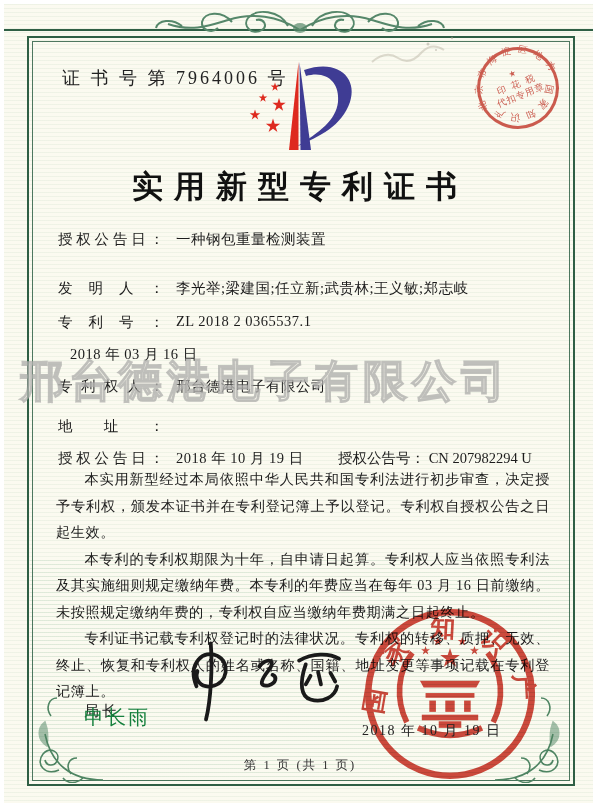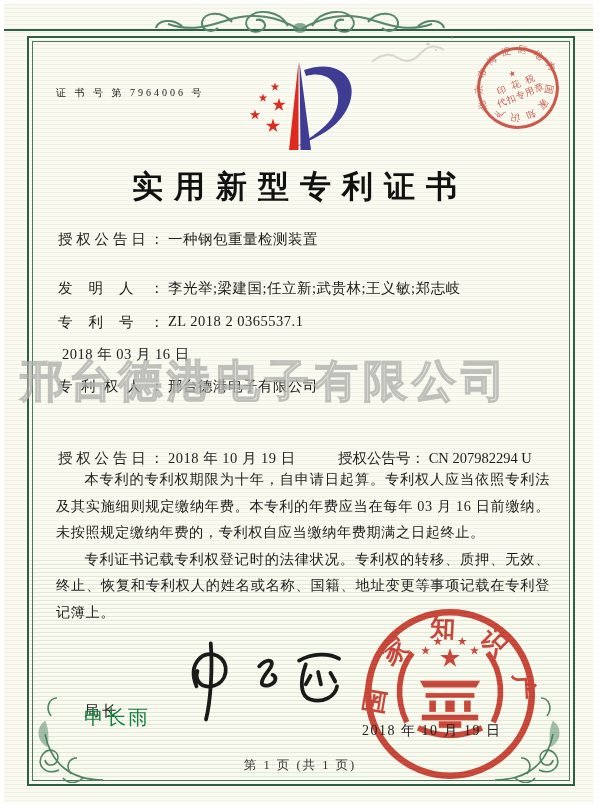--- a/index.html
+++ b/index.html
@@ -12,27 +12,27 @@
        background:repeating-linear-gradient(180deg,rgba(110,170,125,0.12) 0 1px,transparent 1px 4px);}
   .edge{position:absolute;background:#ffffff;z-index:40;}
   .edge.top{left:0;top:0;width:600px;height:4px;}
   .edge.left{left:0;top:0;width:4px;height:810px;}
   .edge.right{right:0;top:0;width:7px;height:810px;}
   .edge.bottom{left:0;bottom:0;width:600px;height:7px;}
   .frame{position:absolute;left:27px;top:36px;width:544px;height:746px;
        border:2px solid #2f5f45;z-index:2;}
   .frame-inner{position:absolute;inset:3px;border:1px solid rgba(47,95,69,0.85);}
   .abs{position:absolute;}
-  .cert-no{left:56px;top:66px;font-size:10px;letter-spacing:3px;color:#222;z-index:5;margin-top:20px;}
+  .cert-no{left:62px;top:66px;font-size:18px;letter-spacing:3px;color:#222;z-index:5;}
   .title{left:0;top:166px;width:600px;text-align:center;font-size:31px;font-weight:700;
        letter-spacing:11px;color:#111;z-index:5;}
   .frow{position:absolute;left:58px;width:500px;display:flex;font-size:14.5px;color:#1c1c1c;z-index:5;}
   .flabel{display:inline-block;width:106px;text-align:justify;text-align-last:justify;
        flex:0 0 106px;}
-  .fvalue{margin-left:4px;letter-spacing:0.5px;white-space:nowrap;}
+  .fvalue{margin-left:12px;letter-spacing:0.5px;white-space:nowrap;}
   .grant-right{position:absolute;left:280px;top:0;white-space:nowrap;}
   .paras{left:56px;top:466px;width:494px;z-index:5;}
   .paras p{margin:0;text-indent:2em;text-align:justify;font-size:14.2px;line-height:26.5px;
        letter-spacing:0.6px;color:#1c1c1c;}
   .sig-title{left:84px;top:670px;font-size:15px;letter-spacing:3px;color:#222;z-index:6;margin-top:32px;}
   .sig-name{left:84px;top:704px;font-size:20px;letter-spacing:2px;color:#15803d;z-index:6;}
   .watermark{left:20px;top:352px;width:562px;font-size:44px;letter-spacing:5px;white-space:nowrap;
        color:rgba(235,233,226,0.55);-webkit-text-stroke:1.2px rgba(150,150,150,0.55);
        z-index:7;font-weight:700;}
   .seal-date{left:362px;top:722px;font-size:14px;letter-spacing:1.5px;color:#222;z-index:9;white-space:nowrap;}
@@ -140,33 +140,35 @@
     <span class="fvalue">ZL 2018 2 0365537.1</span>
   </div>
   <div class="frow" style="top:345px">
     <span class="fvalue">2018 年 03 月 16 日</span>
   </div>
   <div class="frow" style="top:377px">
     <span class="flabel">专利权人：</span>
     <span class="fvalue">邢台德港电子有限公司</span>
   </div>
   <div class="frow" style="top:417px">
+    <span class="flabel">地址：</span>
   </div>
   <div class="frow" style="top:449px">
     <span class="flabel">授权公告日：</span>
     <span class="fvalue">2018 年 10 月 19 日</span>
     <span class="grant-right">
       <span>授权公告号：</span>
       <span>CN 207982294 U</span>
     </span>
   </div>
 
   <div class="abs watermark">邢台德港电子有限公司</div>
 
   <div class="abs paras">
+    <p>本实用新型经过本局依照中华人民共和国专利法进行初步审查，决定授予专利权，颁发本证书并在专利登记簿上予以登记。专利权自授权公告之日起生效。</p>
     <p>本专利的专利权期限为十年，自申请日起算。专利权人应当依照专利法及其实施细则规定缴纳年费。本专利的年费应当在每年 03 月 16 日前缴纳。未按照规定缴纳年费的，专利权自应当缴纳年费期满之日起终止。</p>
     <p>专利证书记载专利权登记时的法律状况。专利权的转移、质押、无效、终止、恢复和专利权人的姓名或名称、国籍、地址变更等事项记载在专利登记簿上。</p>
   </div>
 
   <div class="abs sig-title">局长</div>
   <div class="abs sig-name">申长雨</div>
 
   <svg class="abs signature" width="190" height="95" viewBox="0 0 200 100">
     <g stroke="#1a1a1a" stroke-width="4" fill="none" stroke-linecap="round" stroke-linejoin="round">
       <path d="M30,55 C20,30 38,16 52,23 C66,30 63,52 46,55 C34,57 28,48 31,39"></path>

